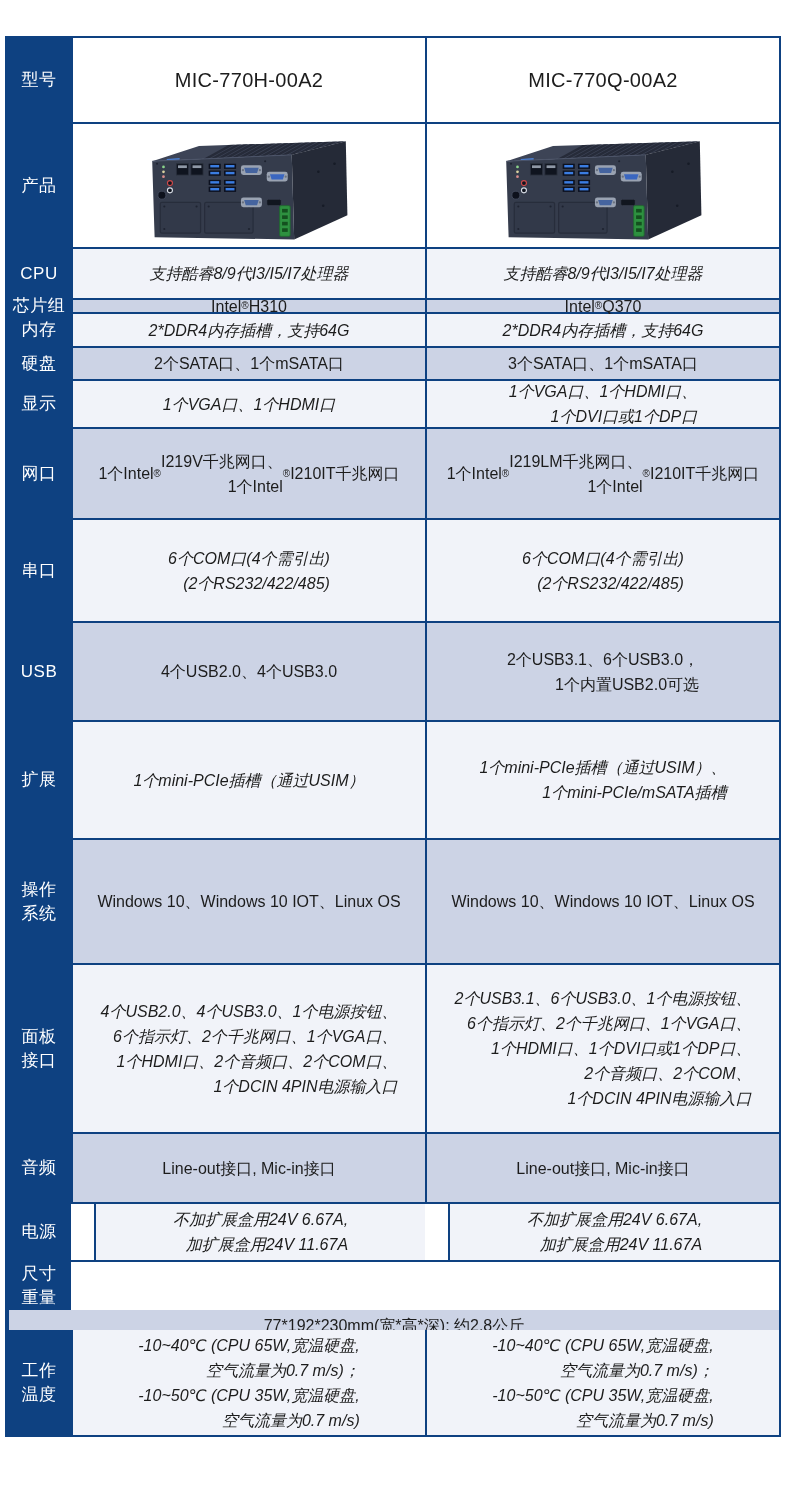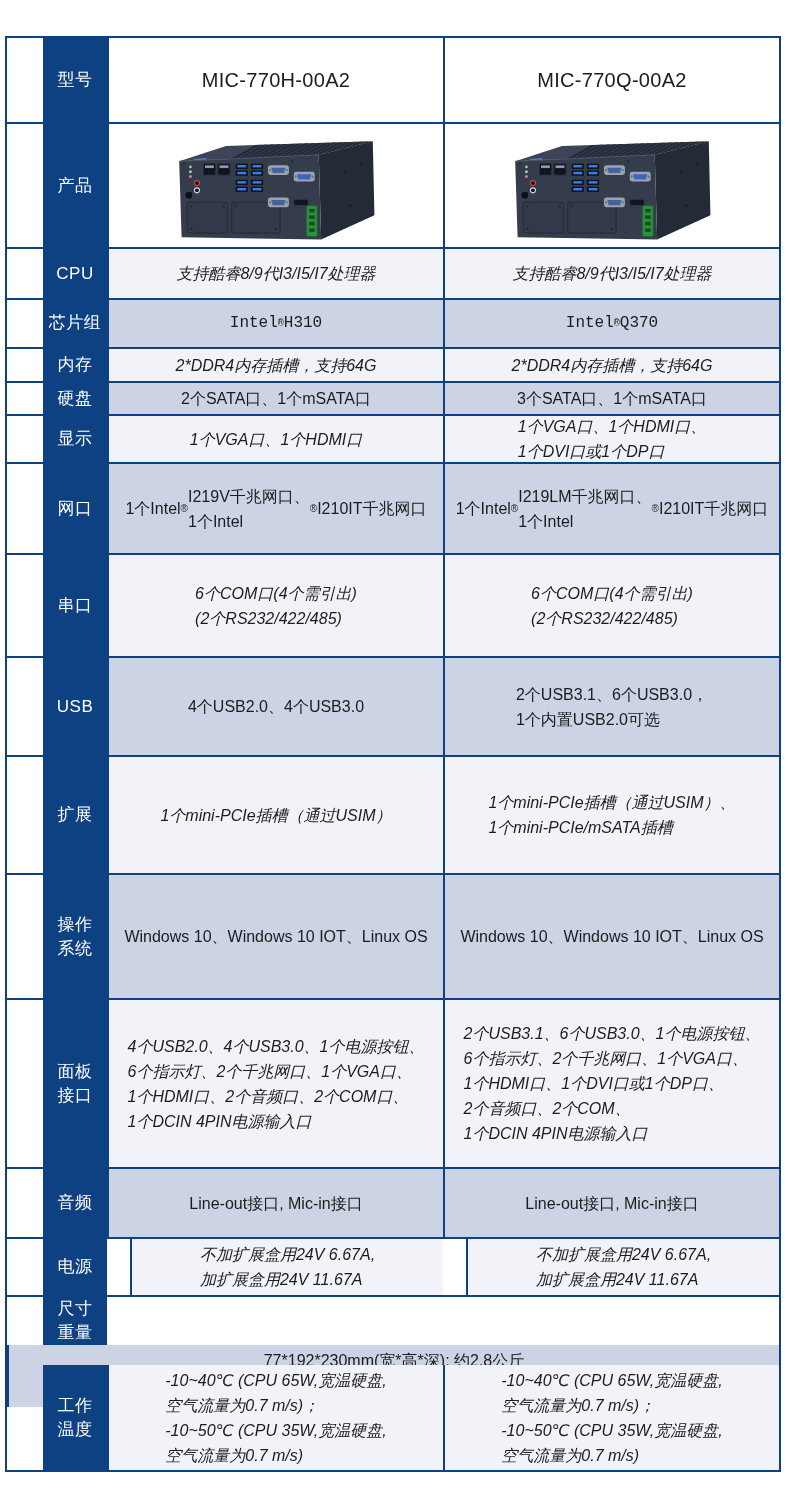--- a/index.html
+++ b/index.html
@@ -16,35 +16,35 @@
   }
   .spec-table{
     position:absolute;left:5px;top:36px;width:776px;
     border:2px solid var(--navy);box-sizing:border-box;background:#fff;
   }
   .row{display:flex;align-items:stretch;box-sizing:border-box;border-bottom:2px solid var(--navy);}
   .row:last-child{border-bottom:none;}
   .label-cell{
     width:64px;min-width:64px;background:var(--navy);color:#ffffff;
     display:flex;align-items:center;justify-content:center;text-align:center;
-    font-size:17px;font-weight:500;line-height:24px;letter-spacing:0.5px;margin-left:36px;
+    font-size:17px;font-weight:500;line-height:24px;letter-spacing:0.5px;
   }
   .data-cell{
     flex:1 1 0;display:flex;align-items:center;justify-content:center;
-    text-align:left;font-size:16px;line-height:25px;color:var(--txt);
+    text-align:right;font-size:16px;line-height:25px;color:var(--txt);
     padding:3px 10px;box-sizing:border-box;border-left:2px solid var(--navy);
     background:#fff;
   }
   .row.light .data-cell{background:var(--row-light);font-style:italic;}
   .row.shade .data-cell{background:var(--row-shade);}
   .row-model .data-cell{font-size:20px;font-weight:500;letter-spacing:0.3px;}
   sup{font-size:10px;line-height:0;vertical-align:super;}
   
   .h-model{height:86px;} .h-product{height:125px;} .h-cpu{height:51px;}
-  .h-chipset{height:49px;font-family:Liberation Mono, monospace;} .h-memory{height:34px;} .h-storage{height:33px;}
+  .h-chipset{height:14px;} .h-memory{height:34px;} .h-storage{height:33px;}
   .h-display{height:48px;} .h-lan{height:91px;} .h-serial{height:103px;}
   .h-usb{height:99px;} .h-expansion{height:118px;} .h-os{height:125px;}
   .h-panel{height:169px;} .h-audio{height:70px;} .h-power{height:58px;gap:23px;}
   .h-dim{height:68px;flex-direction:column;} .h-temp{height:105px;}
   .product-photo{display:block;}
 </style>
 </head>
 <body>
 
 <svg width="0" height="0" style="position:absolute">

